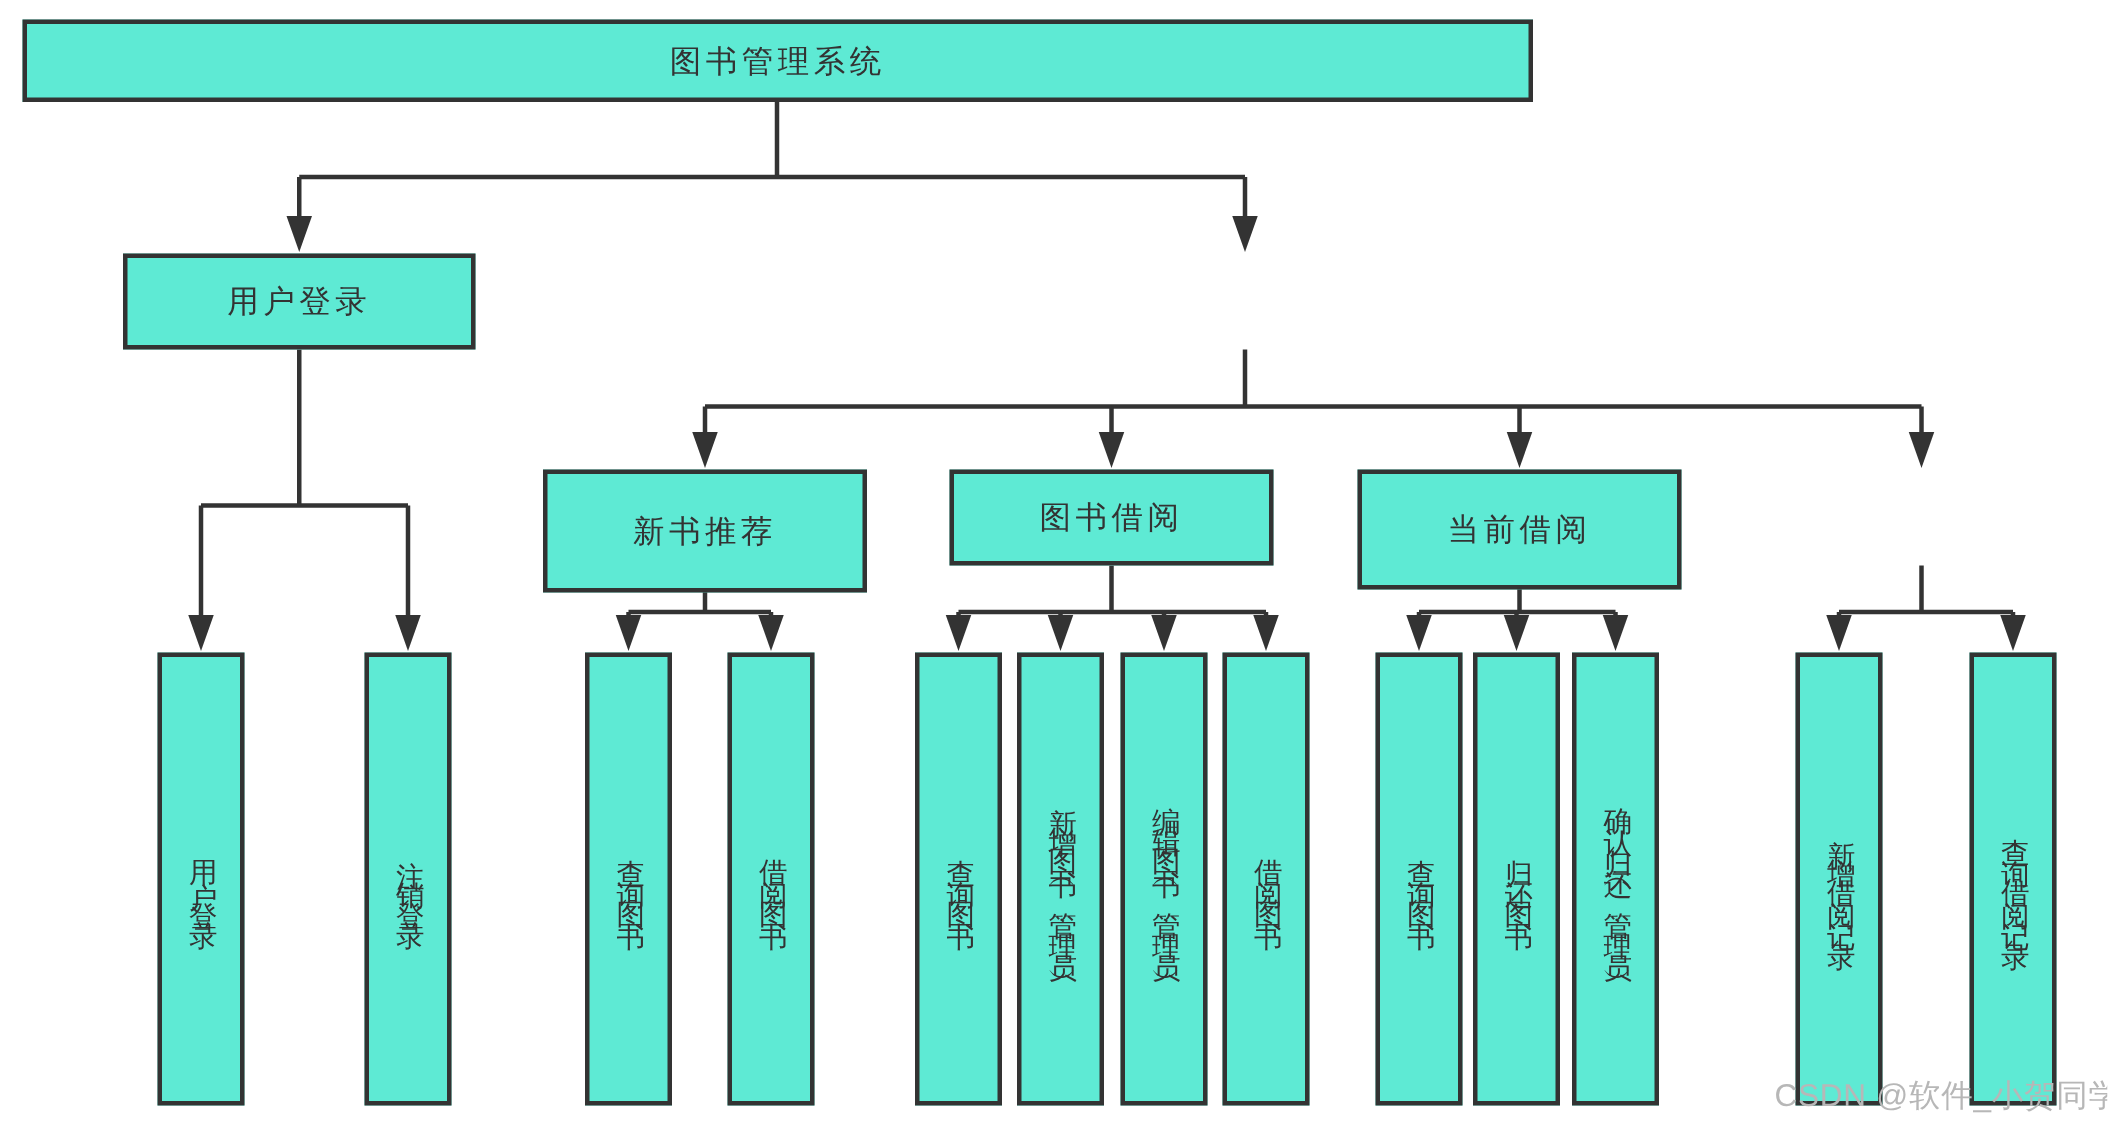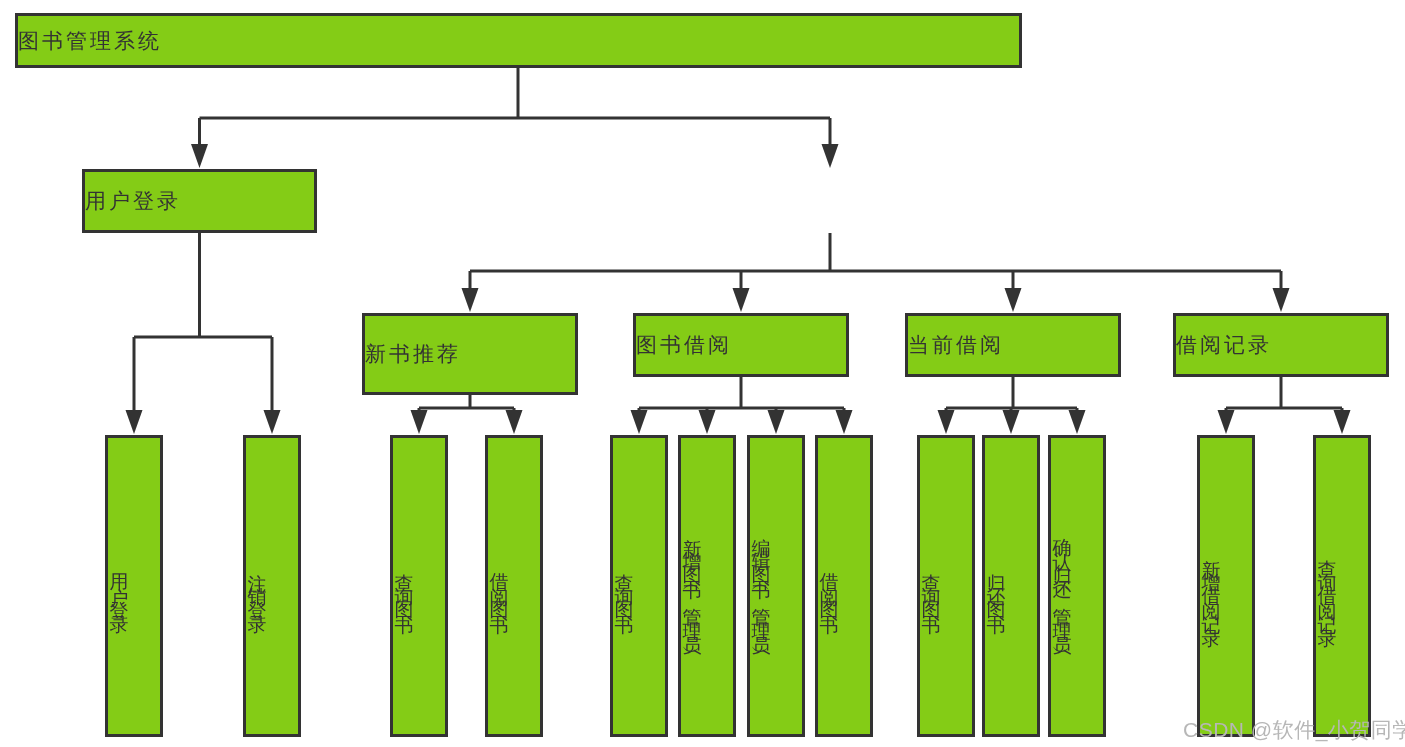--- a/index.html
+++ b/index.html
@@ -19,25 +19,25 @@
     position: absolute;
     left: 0;
     top: 0;
     width: 1405px;
     height: 747px;
     pointer-events: none;
   }
   .box {
     position: absolute;
     box-sizing: border-box;
-    background: #84cc16;
+    background: #5eead4;
     border: 3px solid #333333;
     display: flex;
     align-items: center;
-    justify-content: flex-start;
+    justify-content: center;
     color: #333333;
   }
   .hbox {
     font-size: 21px;
     letter-spacing: 3px;
     white-space: nowrap;
   }
   .leaf .vtext {
     writing-mode: vertical-rl;
     text-orientation: mixed;
@@ -138,25 +138,22 @@
   <div class="box hbox" style="left:82px;top:169px;width:235px;height:64px">
     <span>用户登录</span>
   </div>
 
   <div class="box hbox" style="left:362px;top:313px;width:216px;height:82px">
     <span>新书推荐</span>
   </div>
   <div class="box hbox" style="left:633px;top:313px;width:216px;height:64px">
     <span>图书借阅</span>
   </div>
-  <div class="box hbox" style="left:905px;top:313px;width:216px;height:64px">
+  <div class="box hbox" style="left:905px;top:313px;width:216px;height:80px">
     <span>当前借阅</span>
-  </div>
-  <div class="box hbox" style="left:1173px;top:313px;width:216px;height:64px">
-    <span>借阅记录</span>
   </div>
 
   <div class="box leaf" style="left:105px;top:435px;width:58px;height:302px">
     <span class="vtext">用户登录</span>
   </div>
   <div class="box leaf" style="left:243px;top:435px;width:58px;height:302px">
     <span class="vtext">注销登录</span>
   </div>
 
   <div class="box leaf" style="left:390px;top:435px;width:58px;height:302px">

